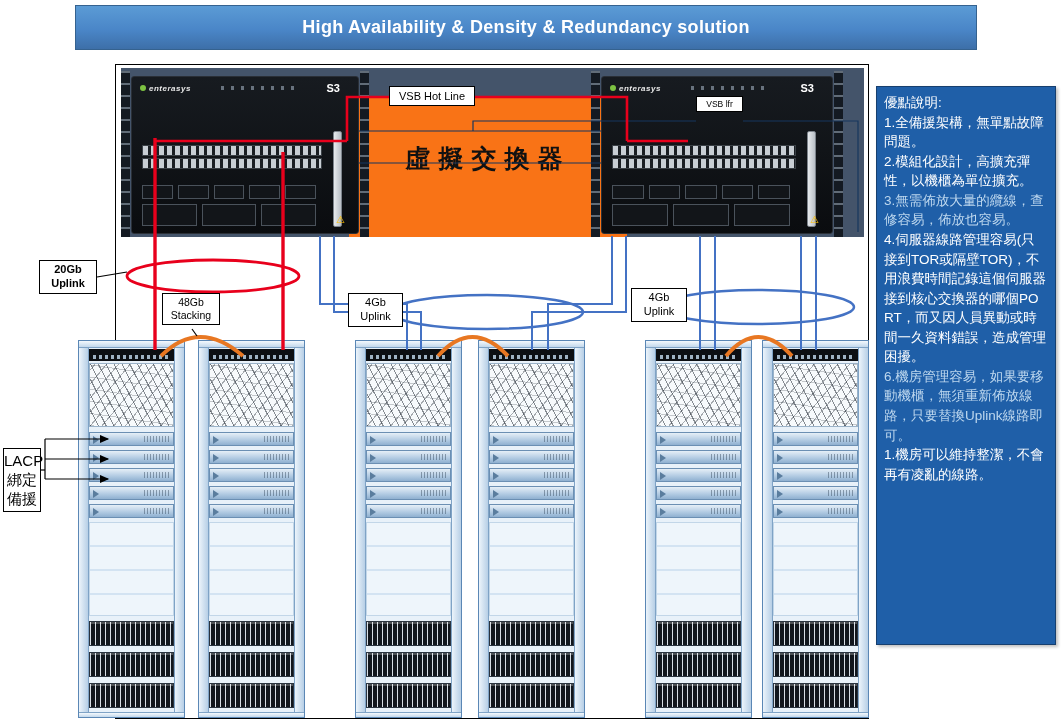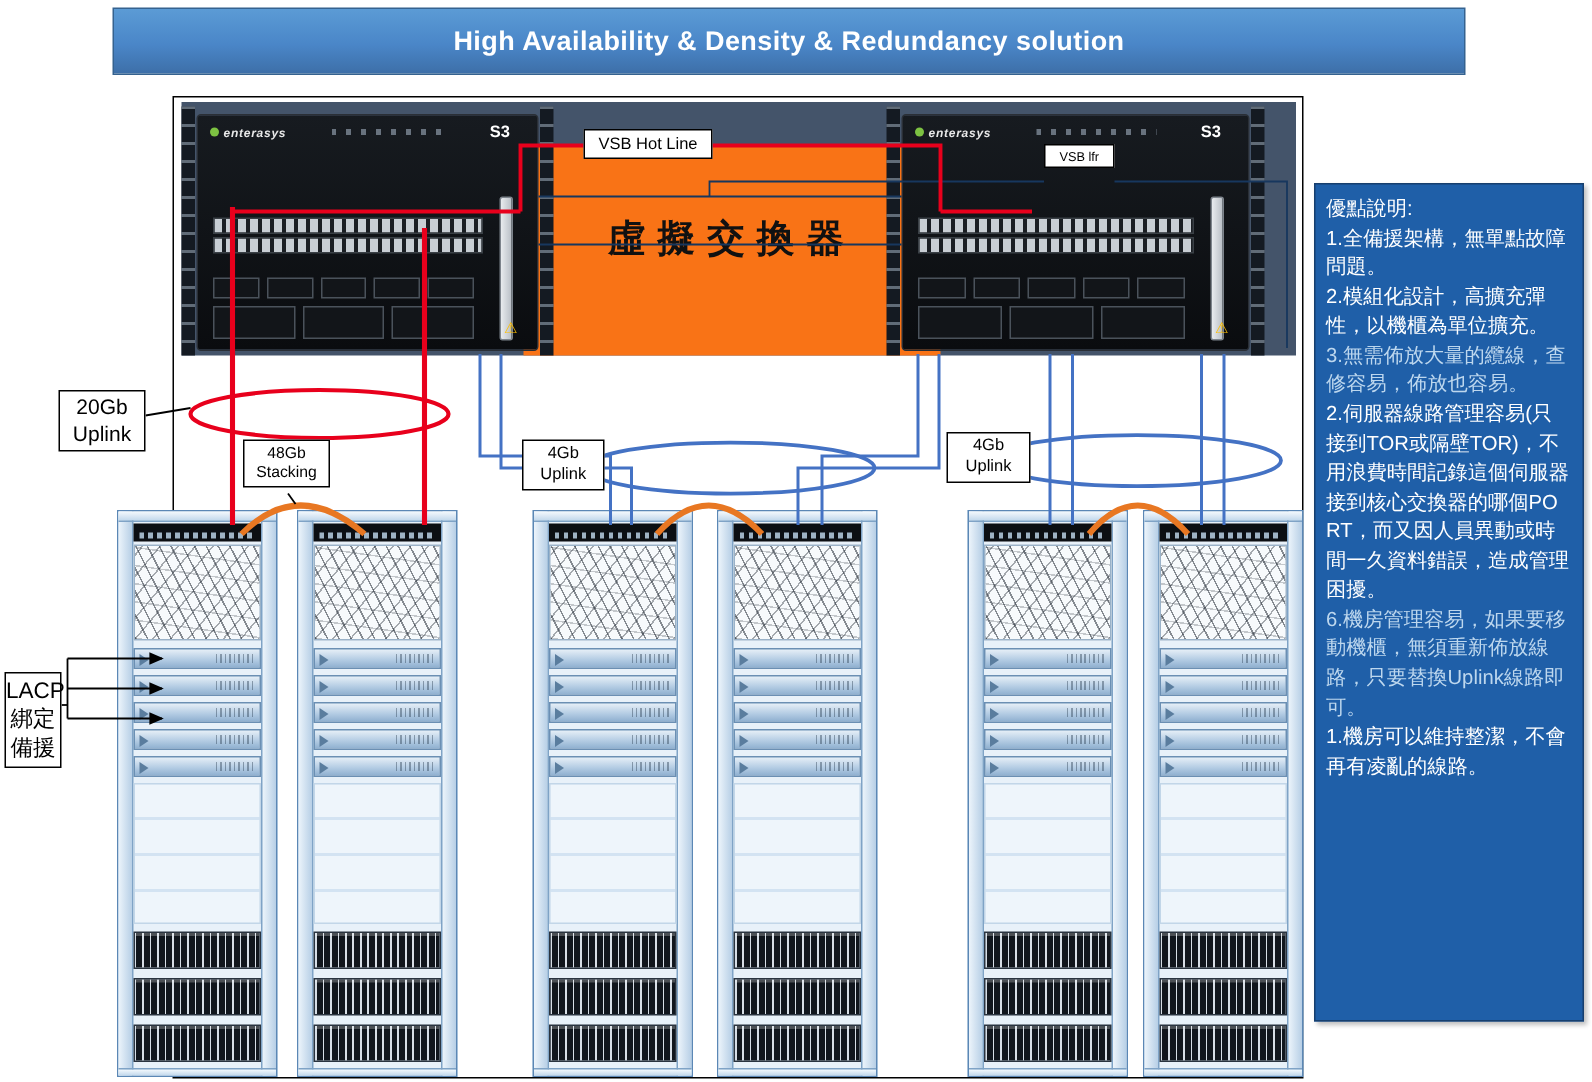--- a/index.html
+++ b/index.html
@@ -77,31 +77,31 @@
            box-shadow:inset 0 2px 0 rgba(255,255,255,.25); }
 
   
   .wires { position:absolute; left:0; top:0; z-index:15; pointer-events:none; }
 
   
   .lbl { position:absolute; z-index:20; background:#fff; border:1px solid #000; text-align:center;
          color:#000; line-height:1.25; }
   .lbl-hot   { left:389px; top:86px;  width:86px; height:20px; font-size:11px; line-height:18px; }
   .lbl-lfr   { left:696px; top:96px; width:47px; height:16px; font-size:8.5px; line-height:14px; }
-  .lbl-20    { left:39px;  top:260px; width:58px; padding:2px 0; font-size:14px; }
+  .lbl-20    { left:39px;  top:260px; width:58px; padding:2px 0; font-size:11px;font-weight:bold; }
   .lbl-48    { left:162px; top:293px; width:58px; padding:2px 0; font-size:10.5px; }
   .lbl-4a    { left:348px; top:293px; width:55px; padding:2px 0; font-size:11px; }
   .lbl-4b    { left:631px; top:288px; width:56px; padding:2px 0; font-size:11px; }
   .lbl-lacp  { left:3px;   top:448px; width:38px; padding:3px 0; font-size:15px; }
 
   
   .adv { position:absolute; left:876px; top:86px; width:180px; height:559px; z-index:30;
          background:#1F5FA8; border:1px solid #173F6E; box-shadow:2px 2px 3px rgba(0,0,0,.25);
          color:#fff; font-size:13.5px; line-height:1.45; padding:6px 7px; overflow:hidden;
-         word-break:break-all;margin-top:36px; }
+         word-break:break-all; }
   .adv-item.muted { color:#BDD7EE; }
 </style>
 </head>
 <body>
 
 <div class="slide">
 
   <div class="banner">
     <span class="t">High Availability &amp; Density &amp; Redundancy solution</span>
   </div>
@@ -352,18 +352,18 @@
     <div>LACP</div>
     <div>綁定</div>
     <div>備援</div>
   </div>
 
   <aside class="adv">
     <div class="adv-title">優點說明:</div>
     <div class="adv-item">1.全備援架構，無單點故障問題。</div>
     <div class="adv-item">2.模組化設計，高擴充彈性，以機櫃為單位擴充。</div>
     <div class="adv-item muted">3.無需佈放大量的纜線，查修容易，佈放也容易。</div>
-    <div class="adv-item">2.伺服器線路管理容易(只接到TOR或隔壁TOR)，不用浪費時間記錄這個伺服器接到核心交換器的哪個PORT，而又因人員異動或時間一久資料錯誤，造成管理困擾。</div>
+    <div class="adv-item">4.伺服器線路管理容易(只接到TOR或隔壁TOR)，不用浪費時間記錄這個伺服器接到核心交換器的哪個PORT，而又因人員異動或時間一久資料錯誤，造成管理困擾。</div>
     <div class="adv-item muted">6.機房管理容易，如果要移動機櫃，無須重新佈放線路，只要替換Uplink線路即可。</div>
     <div class="adv-item">1.機房可以維持整潔，不會再有凌亂的線路。</div>
   </aside>
 
 </div>
 
 </body></html>

